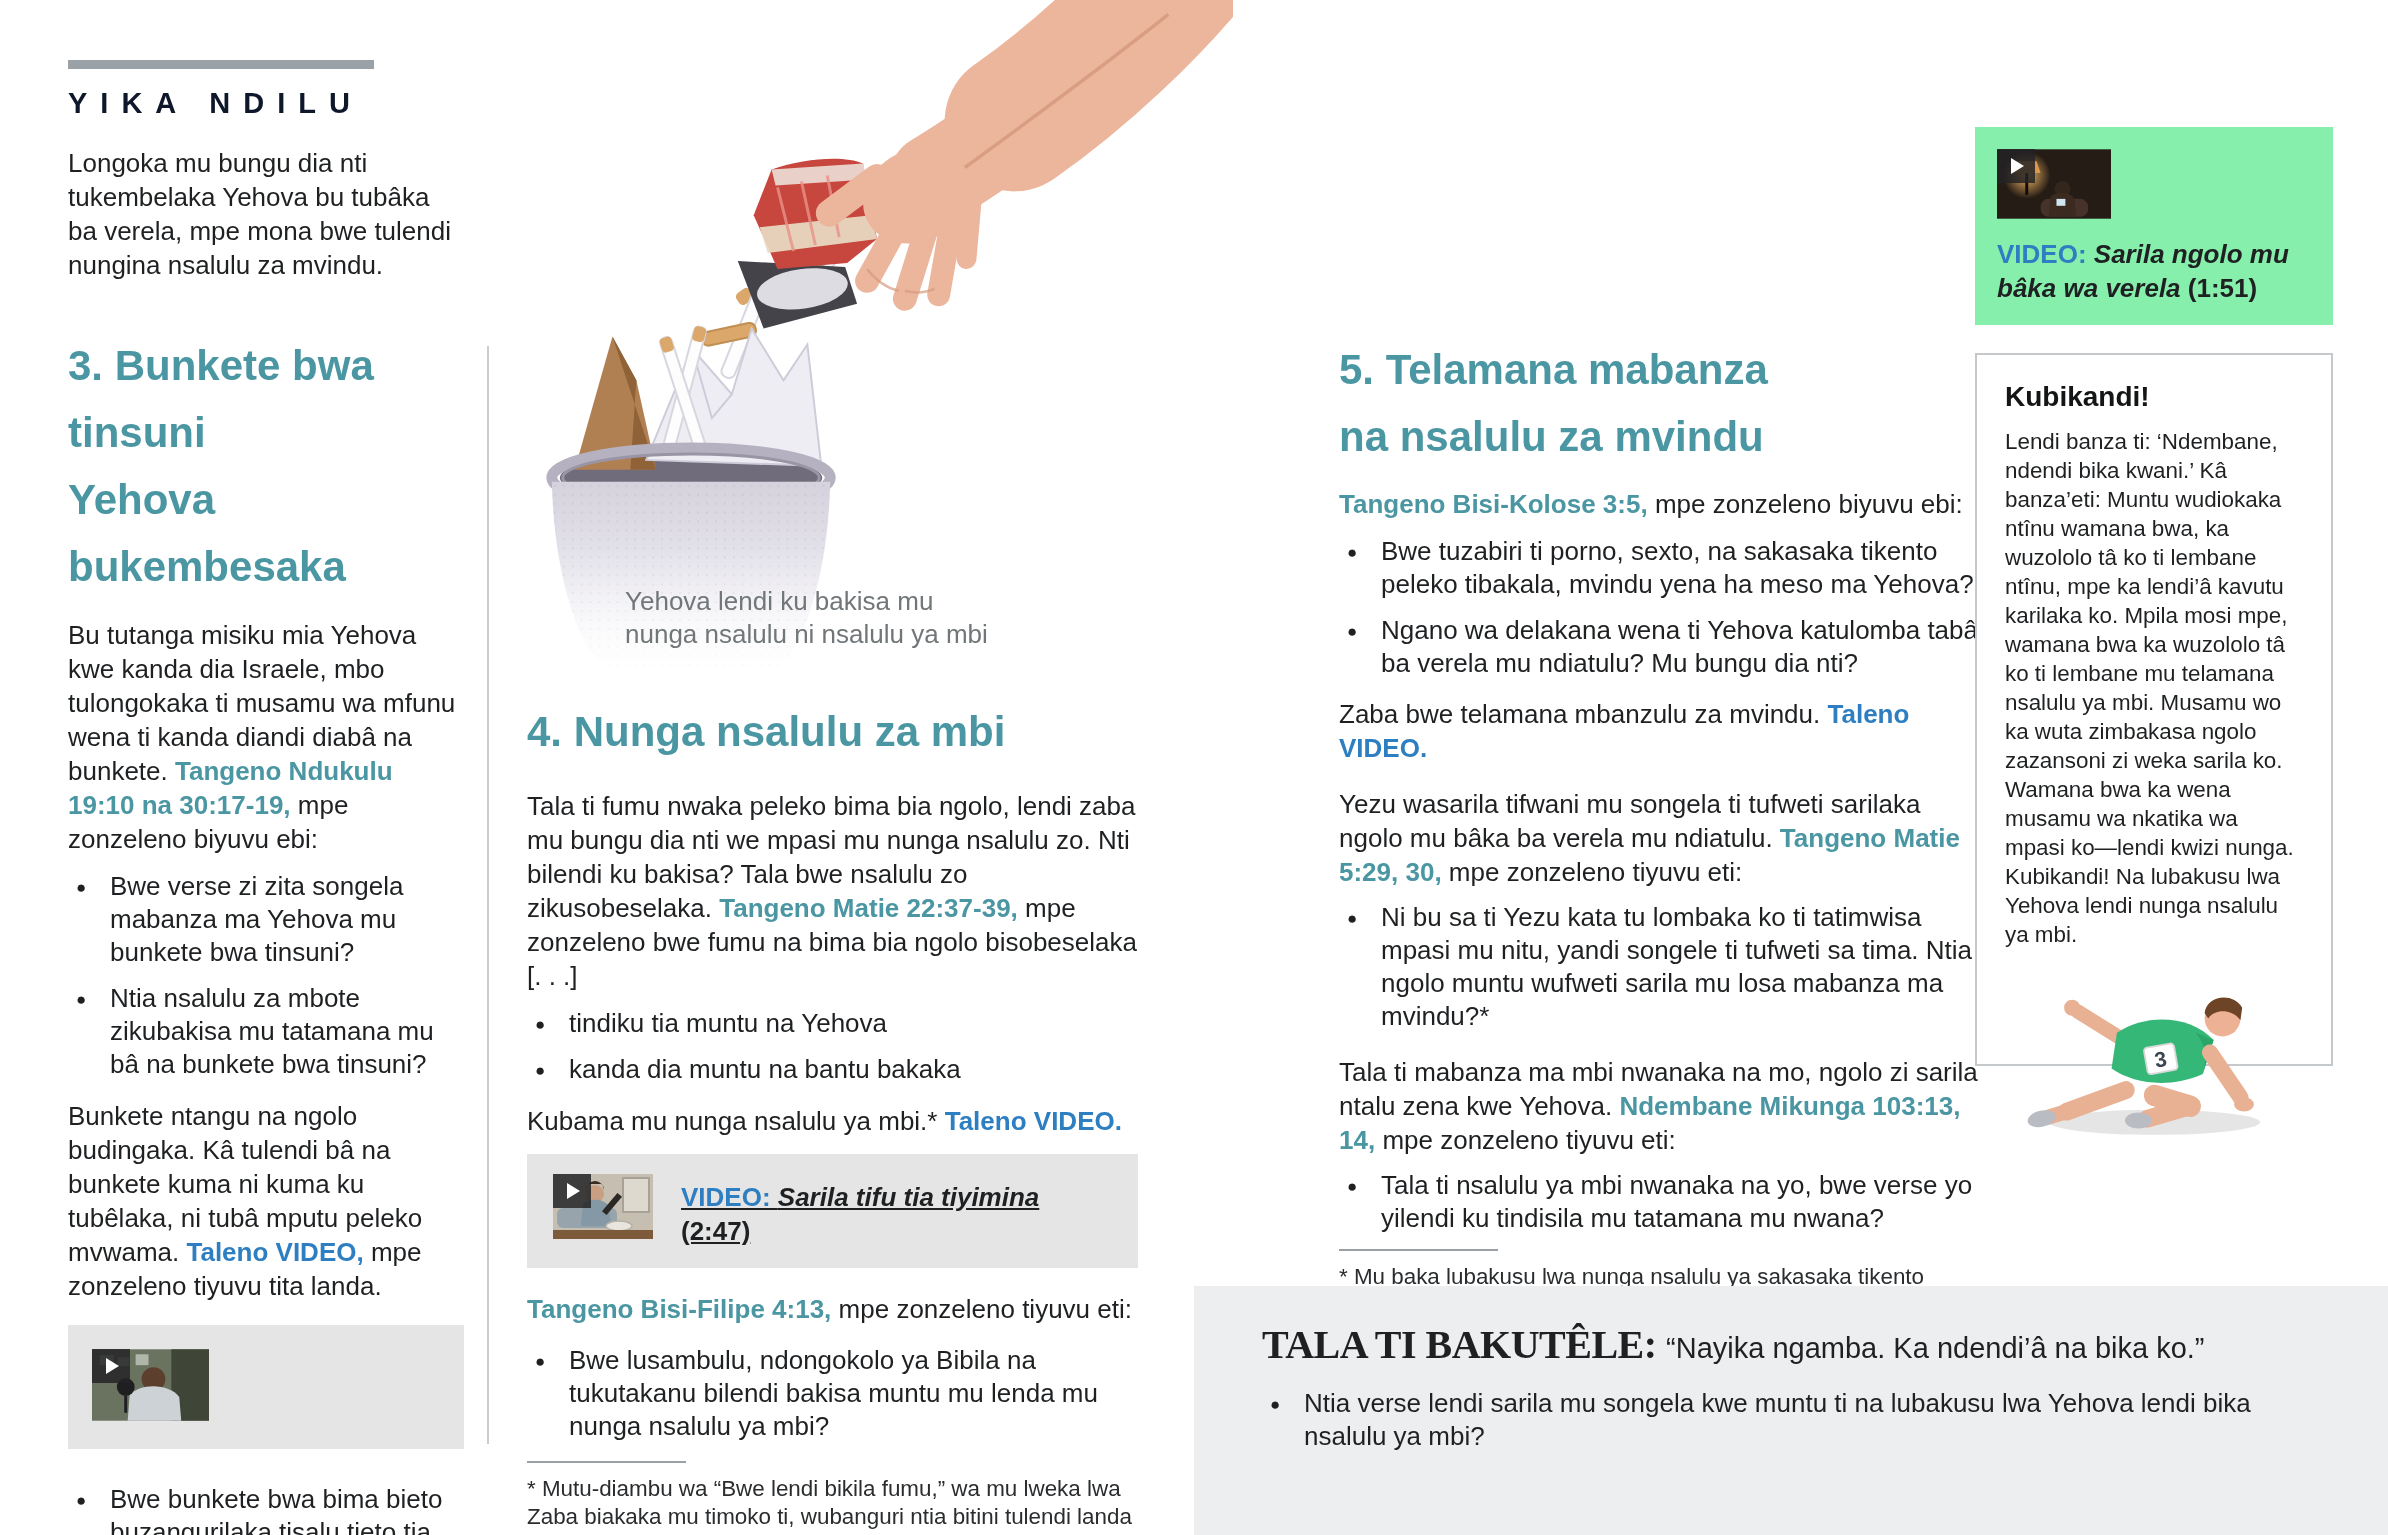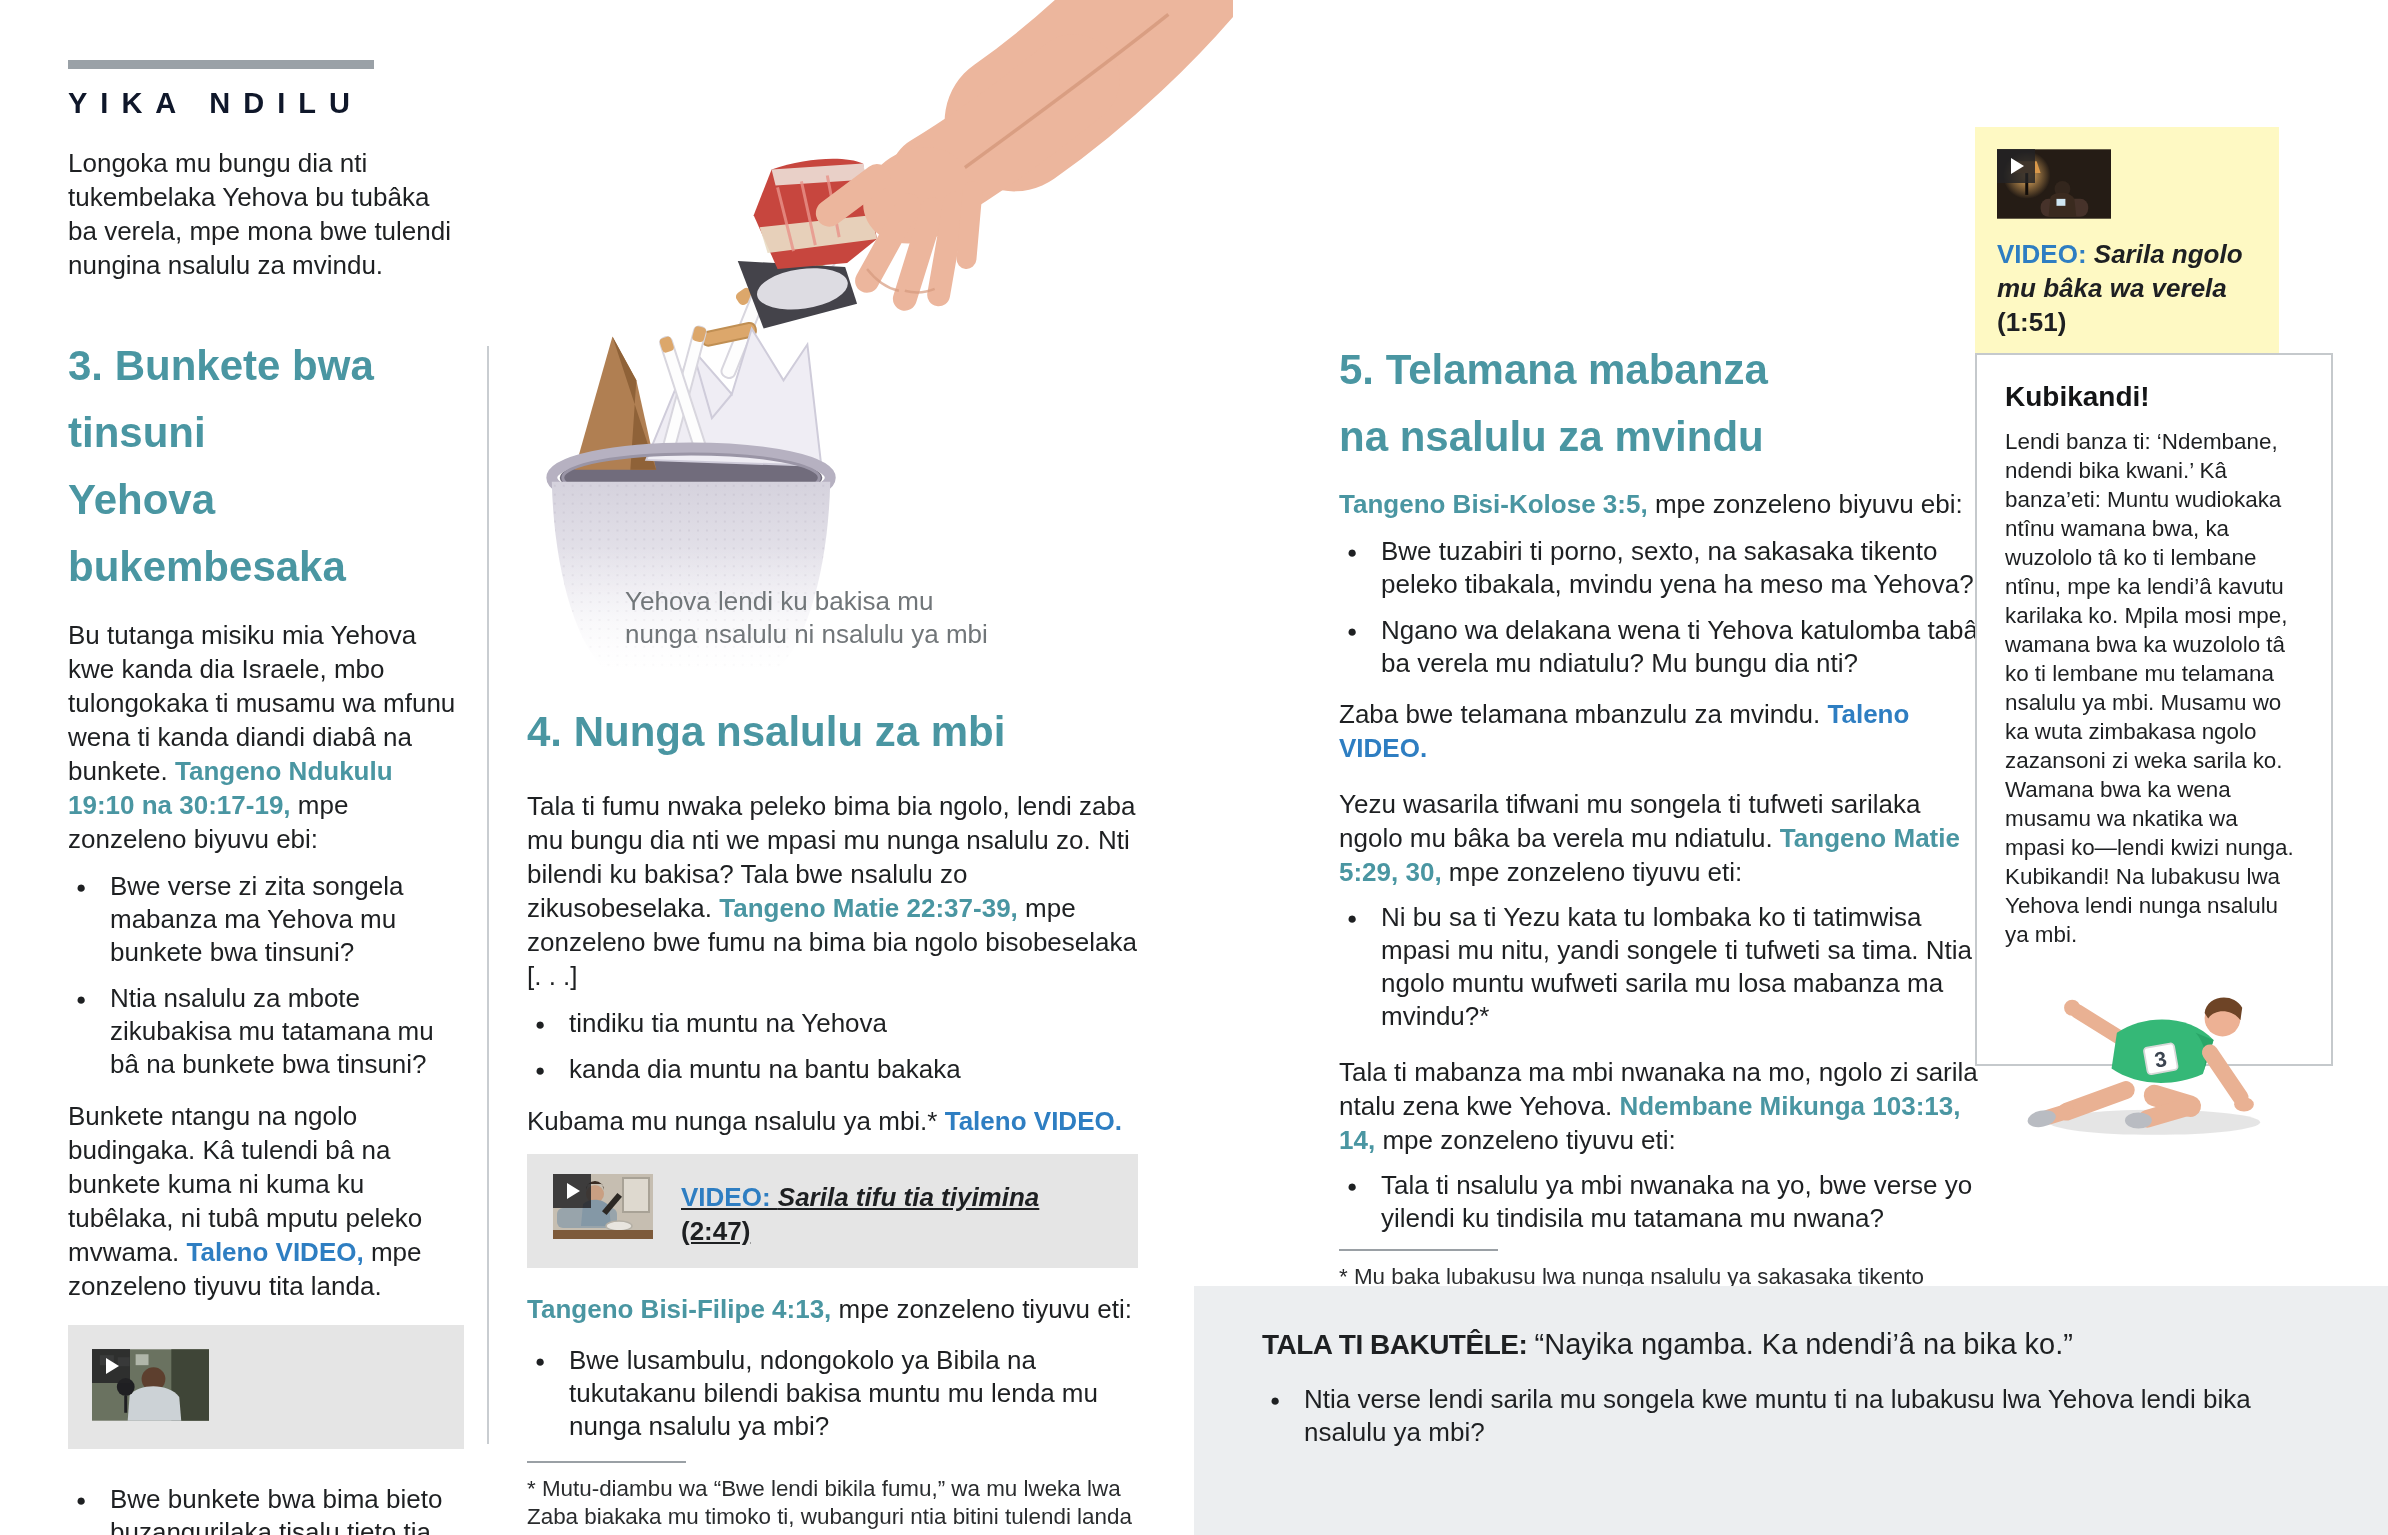--- a/index.html
+++ b/index.html
@@ -44,33 +44,33 @@
   .videobox.row{display:flex;align-items:flex-start;}
   .videobox.row .vcaption{margin:6px 0 0 28px;}
   
   .footnote{margin-top:18px;font-size:22.4px;line-height:28px;color:#2a2c2e;}
   .fnrule{width:159px;height:2px;background:#9aa0a5;margin-bottom:12px;}
   
   #trash-art{position:absolute;left:517px;top:0;}
   .art-caption{position:absolute;left:625px;top:585px;width:418px;
                font-size:26px;line-height:33px;color:#717679;}
   
-  .side-video{position:absolute;left:1975px;top:127px;width:304px;background:#fef9c3;
+  .side-video{position:absolute;left:1975px;top:127px;width:358px;background:#86efac;
               padding:22px 22px 20px 22px;box-sizing:border-box;}
   .side-video .vcaption{margin-top:14px;font-size:26px;line-height:34px;}
   .kubi{position:absolute;left:1975px;top:353px;width:358px;height:713px;box-sizing:border-box;
         border:2px solid #c5c9cc;background:#fff;padding:26px 28px 14px 28px;}
   .kubi h3{margin:0 0 14px 0;font-size:28px;font-weight:bold;color:#141516;}
   .kubi .kbody{font-size:22.4px;line-height:29px;color:#1e2022;}
   .kubi .runner{display:block;margin:14px auto 0 auto;}
   
   .review{position:absolute;left:1194px;top:1286px;width:1194px;height:250px;background:#eceef0;
           box-sizing:border-box;padding:40px 60px 0 68px;}
   .review .rhead{font-size:29px;line-height:37px;}
-  .review .rhead .seg-b{font-size:28px;letter-spacing:-0.5px;}
+  .review .rhead .seg-b{font-size:40px;letter-spacing:-0.5px;font-family:Liberation Serif, serif;}
   .review ul.blist{margin-top:20px;width:955px;}
 </style>
 </head>
 <body>
 
 <div class="page">
 
   <svg id="trash-art" width="716" height="697" viewBox="0 0 720 700">
     <defs>
       <linearGradient id="gBody" x1="0" y1="0" x2="0" y2="1">

